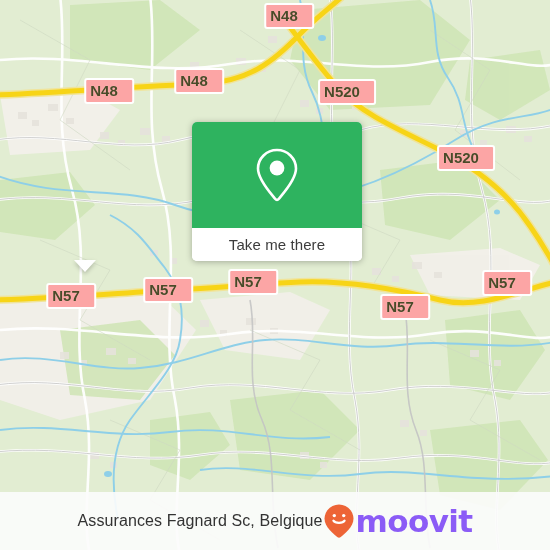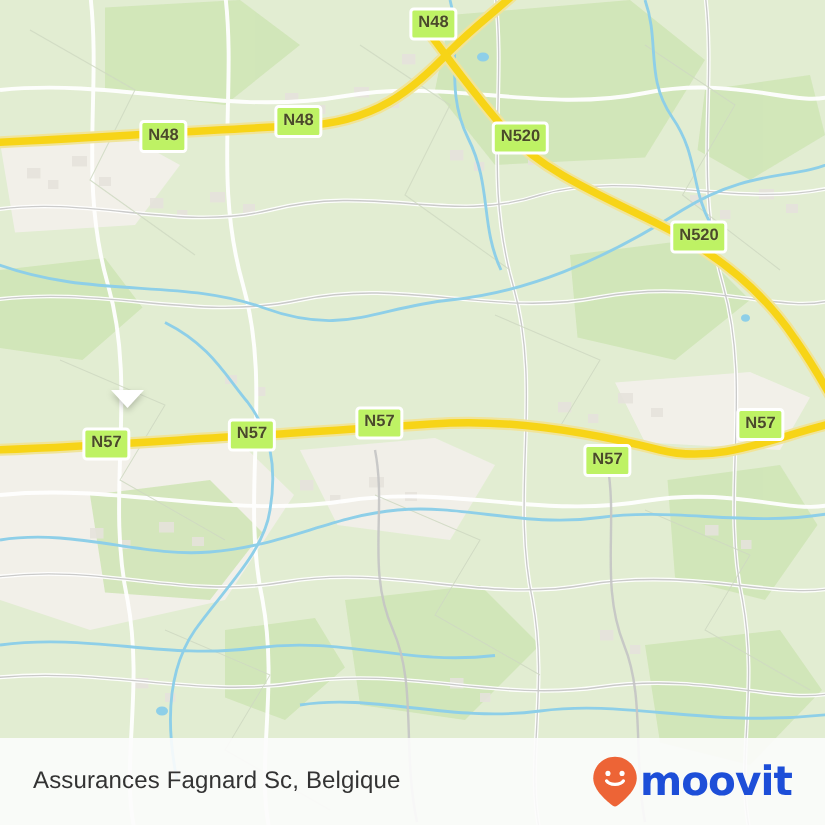--- a/index.html
+++ b/index.html
@@ -23,29 +23,29 @@
     width: 550px; height: 550px;
     background: #e4eed5;
     overflow: hidden;
   }
   #map svg { display: block; }
 
   
   .shield {
     position: absolute;
     transform: translate(-50%, -50%);
-    background: #bef264;
+    background: #fca5a5;
     border: 2px solid #ffffff;
     border-radius: 3px;
     color: #4a4a28;
-    font-size: 11px;
+    font-size: 15px;
     font-weight: bold;
     font-family: "Liberation Sans", sans-serif;
     line-height: 1;
-    padding: 3px 4px 4px 4px;
+    padding: 3px 14px 4px 4px;
     letter-spacing: 0px;
     white-space: nowrap;
     box-sizing: border-box;
     text-shadow: 0 0 1px rgba(255,255,255,0.4);
   }
 
   
   #popup {
     position: absolute;
     left: 192px;
@@ -118,38 +118,38 @@
   
   #bottom-bar {
     position: absolute;
     left: 0;
     top: 492px;
     width: 550px;
     height: 58px;
     background: rgba(252,252,252,0.90);
     display: flex;
     align-items: center;
-    justify-content: space-between;
+    justify-content: center;
     box-sizing: border-box;
     padding: 0 22px 0 22px;
   }
   #place-label {
     color: #333333;
     font-size: 16px;
     letter-spacing: 0.1px;
     white-space: nowrap;
   }
   #brand {
     display: flex;
     align-items: center;
     gap: 1px;
   }
   #brand-wordmark {
-    color: #1d4ed8;
-    font-size: 27px;
+    color: #8b5cf6;
+    font-size: 31px;
     font-weight: bold;
     letter-spacing: -0.6px;
     line-height: 1;
     font-family: "DejaVu Sans", sans-serif;
   }
 </style>
 </head>
 <body>
 
 <div id="app">
@@ -302,20 +302,31 @@
     <div class="shield" style="left:109px; top:91px;">N48</div>
     <div class="shield" style="left:347px; top:92px;">N520</div>
     <div class="shield" style="left:466px; top:158px;">N520</div>
     <div class="shield" style="left:253px; top:282px;">N57</div>
     <div class="shield" style="left:168px; top:290px;">N57</div>
     <div class="shield" style="left:71px;  top:296px;">N57</div>
     <div class="shield" style="left:405px; top:307px;">N57</div>
     <div class="shield" style="left:507px; top:283px;">N57</div>
   </div>
 
+  <div id="popup">
+    <div id="popup-body">
+      <div id="popup-green">
+        <svg width="46" height="58" viewBox="0 0 46 58">
+          <path d="M23 4 C12.5 4 4 12.4 4 22.6 C4 33.8 16.2 46.8 21.3 53.0 C22.2 54.1 23.8 54.1 24.7 53.0 C29.8 46.8 42 33.8 42 22.6 C42 12.4 33.5 4 23 4 Z" fill="none" stroke="#ffffff" stroke-width="2.6"></path>
+          <circle cx="23" cy="22" r="7.4" fill="#ffffff"></circle>
+        </svg>
+      </div>
+      <div id="popup-cta">Take me there</div>
+    </div>
+  </div>
   <div id="popup-tail"></div>
 
 
   <div id="bottom-bar">
     <div id="place-label">Assurances Fagnard Sc, Belgique</div>
     <div id="brand">
       <svg width="32" height="36" viewBox="0 0 32 36">
         <path d="M16 1.5 C8.0 1.5 1.5 7.9 1.5 15.8 C1.5 23.9 11.0 31.5 14.6 34.2 C15.4 34.8 16.6 34.8 17.4 34.2 C21.0 31.5 30.5 23.9 30.5 15.8 C30.5 7.9 24.0 1.5 16 1.5 Z" fill="#ed6436"></path>
         <circle cx="11.3" cy="12.6" r="1.7" fill="#ffffff"></circle>
         <circle cx="20.7" cy="12.6" r="1.7" fill="#ffffff"></circle>

